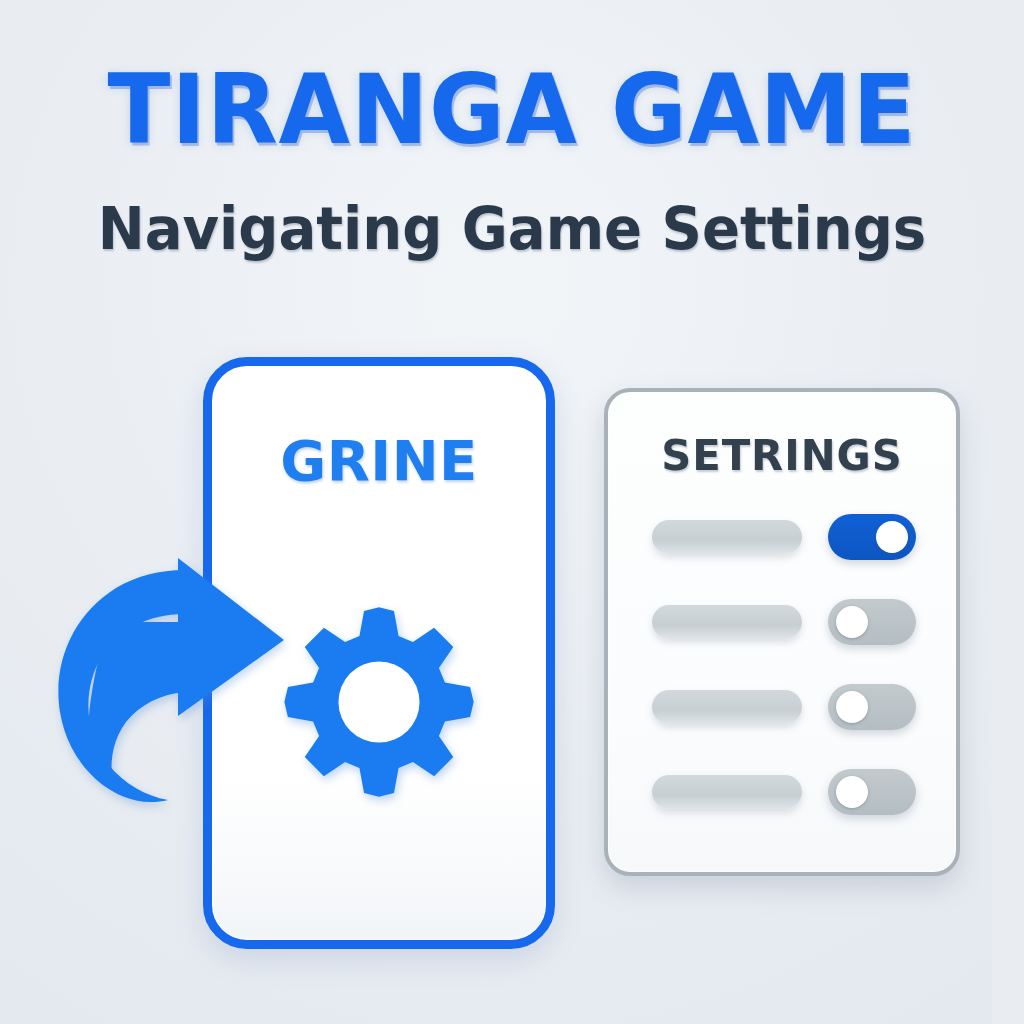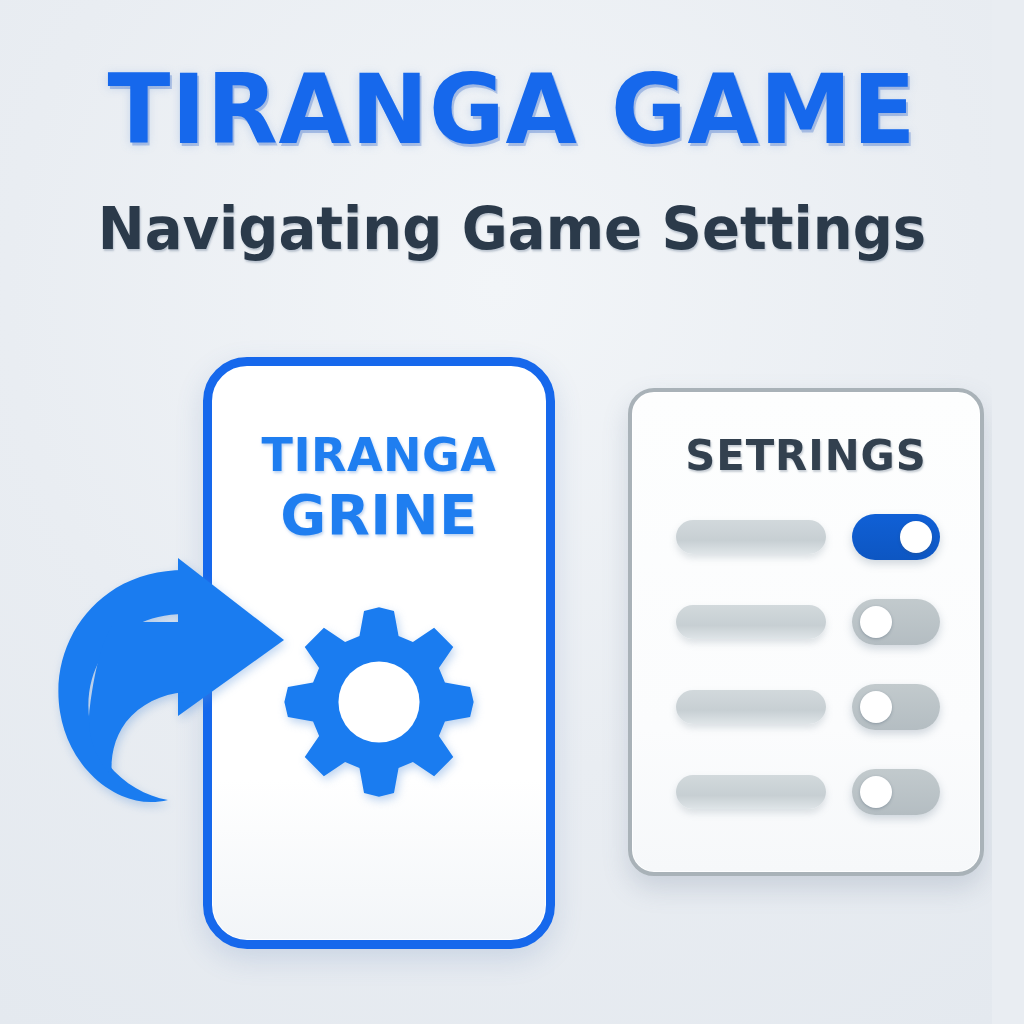--- a/index.html
+++ b/index.html
@@ -129,21 +129,20 @@
     top: 388px;
     width: 356px;
     height: 488px;
     border: 4px solid #a9b2b8;
     border-radius: 26px;
     background: linear-gradient(180deg, #fdfefe 0%, #fbfcfd 70%, #f6f8fa 100%);
     box-sizing: border-box;
     box-shadow:
       0 12px 26px rgba(95, 115, 140, 0.22),
       inset 0 0 0 1px rgba(255, 255, 255, 0.85);
-    margin-left: 24px;
   }
 
   .settings-heading {
     position: absolute;
     left: 0;
     top: 38px;
     width: 100%;
     text-align: center;
     font-family: "DejaVu Sans", sans-serif;
     font-weight: bold;
@@ -207,21 +206,20 @@
 </head>
 <body>
 
 <div id="poster">
 
   <div class="title">TIRANGA GAME</div>
   <div class="subtitle">Navigating Game Settings</div>
 
   <div class="phone">
     <div class="phone-brand">
-      <span>TIRANGA</span>
       <span class="brand-line2">GRINE</span>
     </div>
 
     <div class="gear-wrap">
       <svg viewBox="0 0 100 100" xmlns="http://www.w3.org/2000/svg" aria-hidden="true">
         <path fill="#1a7cf0" d="M50 4.5 L57.2 6.2 L59.4 18.3 L66.3 21.2 L76.5 14.3 L85.7 23.5 L78.8 33.7 L81.7 40.6 L93.8 42.8 L95.5 50 L93.8 57.2 L81.7 59.4 L78.8 66.3 L85.7 76.5 L76.5 85.7 L66.3 78.8 L59.4 81.7 L57.2 93.8 L50 95.5 L42.8 93.8 L40.6 81.7 L33.7 78.8 L23.5 85.7 L14.3 76.5 L21.2 66.3 L18.3 59.4 L6.2 57.2 L4.5 50 L6.2 42.8 L18.3 40.6 L21.2 33.7 L14.3 23.5 L23.5 14.3 L33.7 21.2 L40.6 18.3 L42.8 6.2 Z"></path>
         <circle cx="50" cy="50" r="19.5" fill="#ffffff"></circle>
       </svg>
     </div>
   </div>

